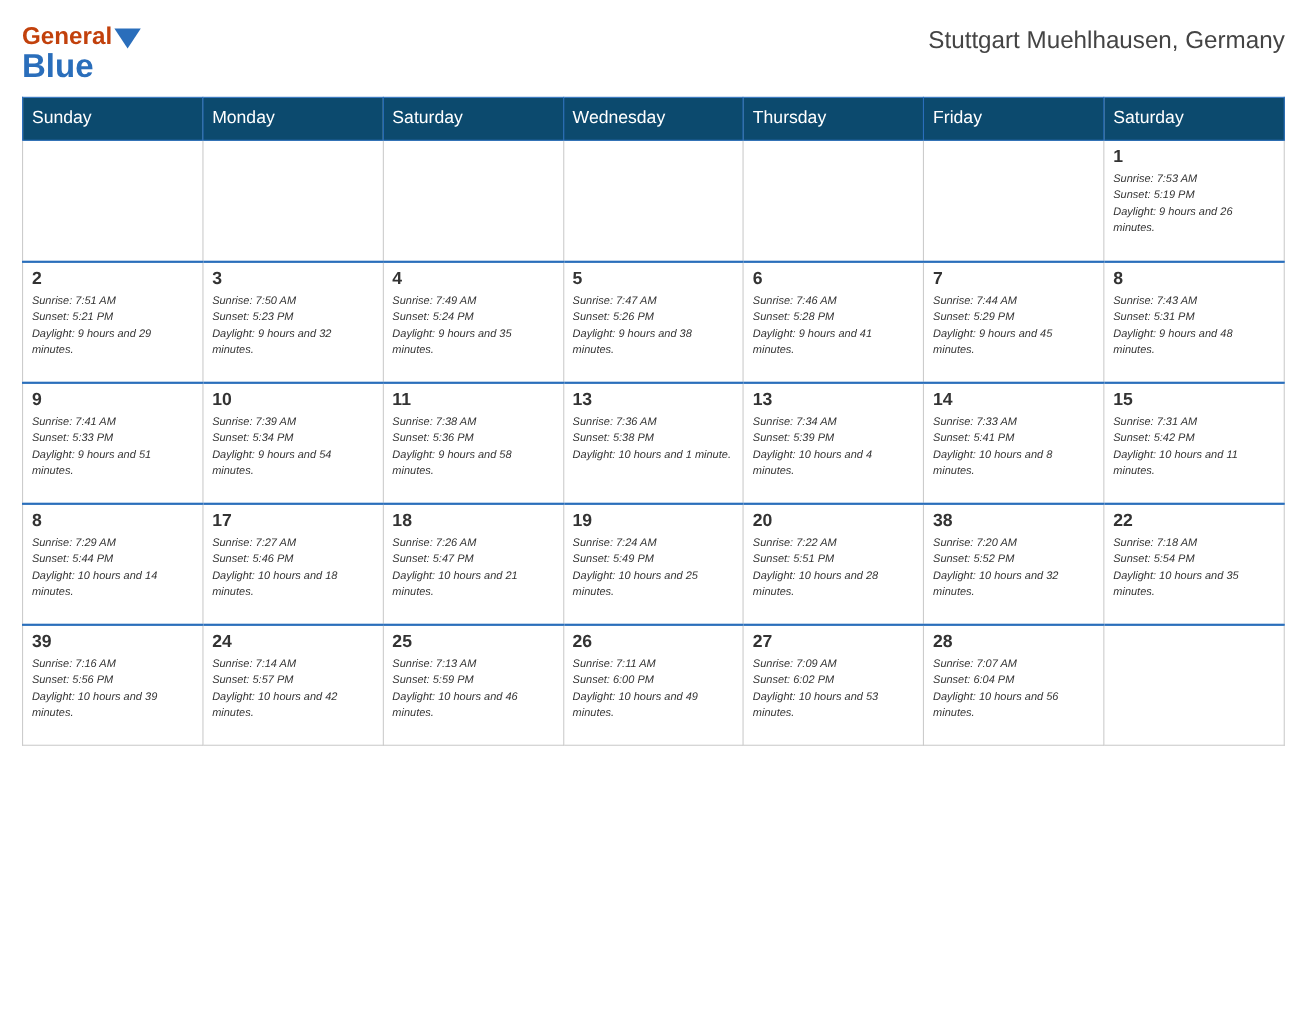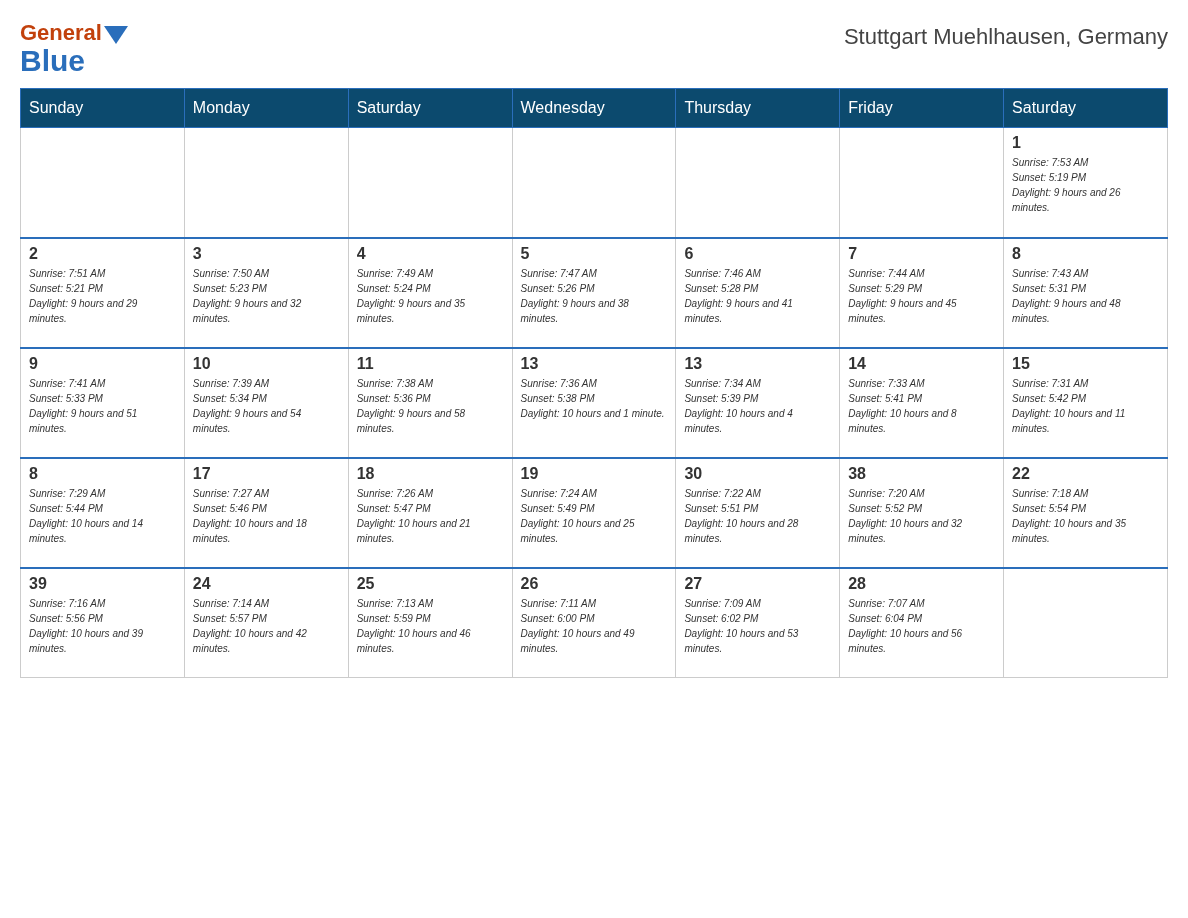--- a/index.html
+++ b/index.html
@@ -214,21 +214,21 @@
         </td>
         <td>
           <span class="day-number">18</span>
           <div class="day-info">Sunrise: 7:26 AM<br>Sunset: 5:47 PM<br>Daylight: 10 hours and 21 minutes.</div>
         </td>
         <td>
           <span class="day-number">19</span>
           <div class="day-info">Sunrise: 7:24 AM<br>Sunset: 5:49 PM<br>Daylight: 10 hours and 25 minutes.</div>
         </td>
         <td>
-          <span class="day-number">30</span>
+          <span class="day-number">20</span>
           <div class="day-info">Sunrise: 7:22 AM<br>Sunset: 5:51 PM<br>Daylight: 10 hours and 28 minutes.</div>
         </td>
         <td>
           <span class="day-number">38</span>
           <div class="day-info">Sunrise: 7:20 AM<br>Sunset: 5:52 PM<br>Daylight: 10 hours and 32 minutes.</div>
         </td>
         <td>
           <span class="day-number">22</span>
           <div class="day-info">Sunrise: 7:18 AM<br>Sunset: 5:54 PM<br>Daylight: 10 hours and 35 minutes.</div>
         </td>

